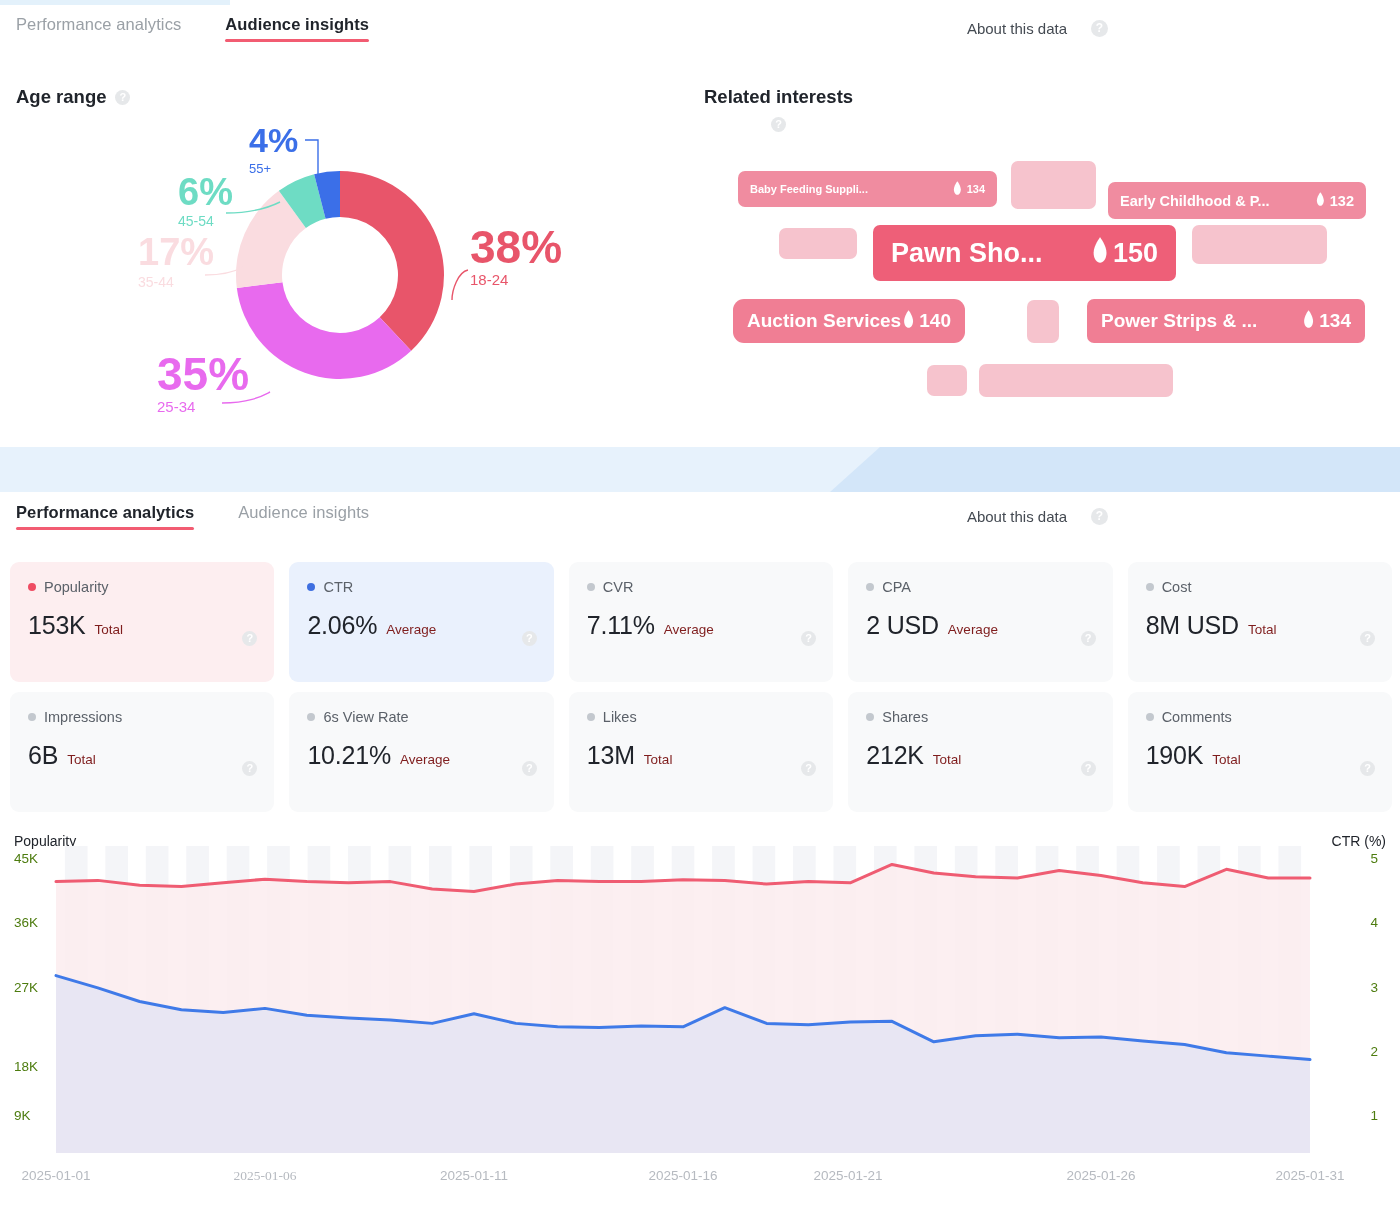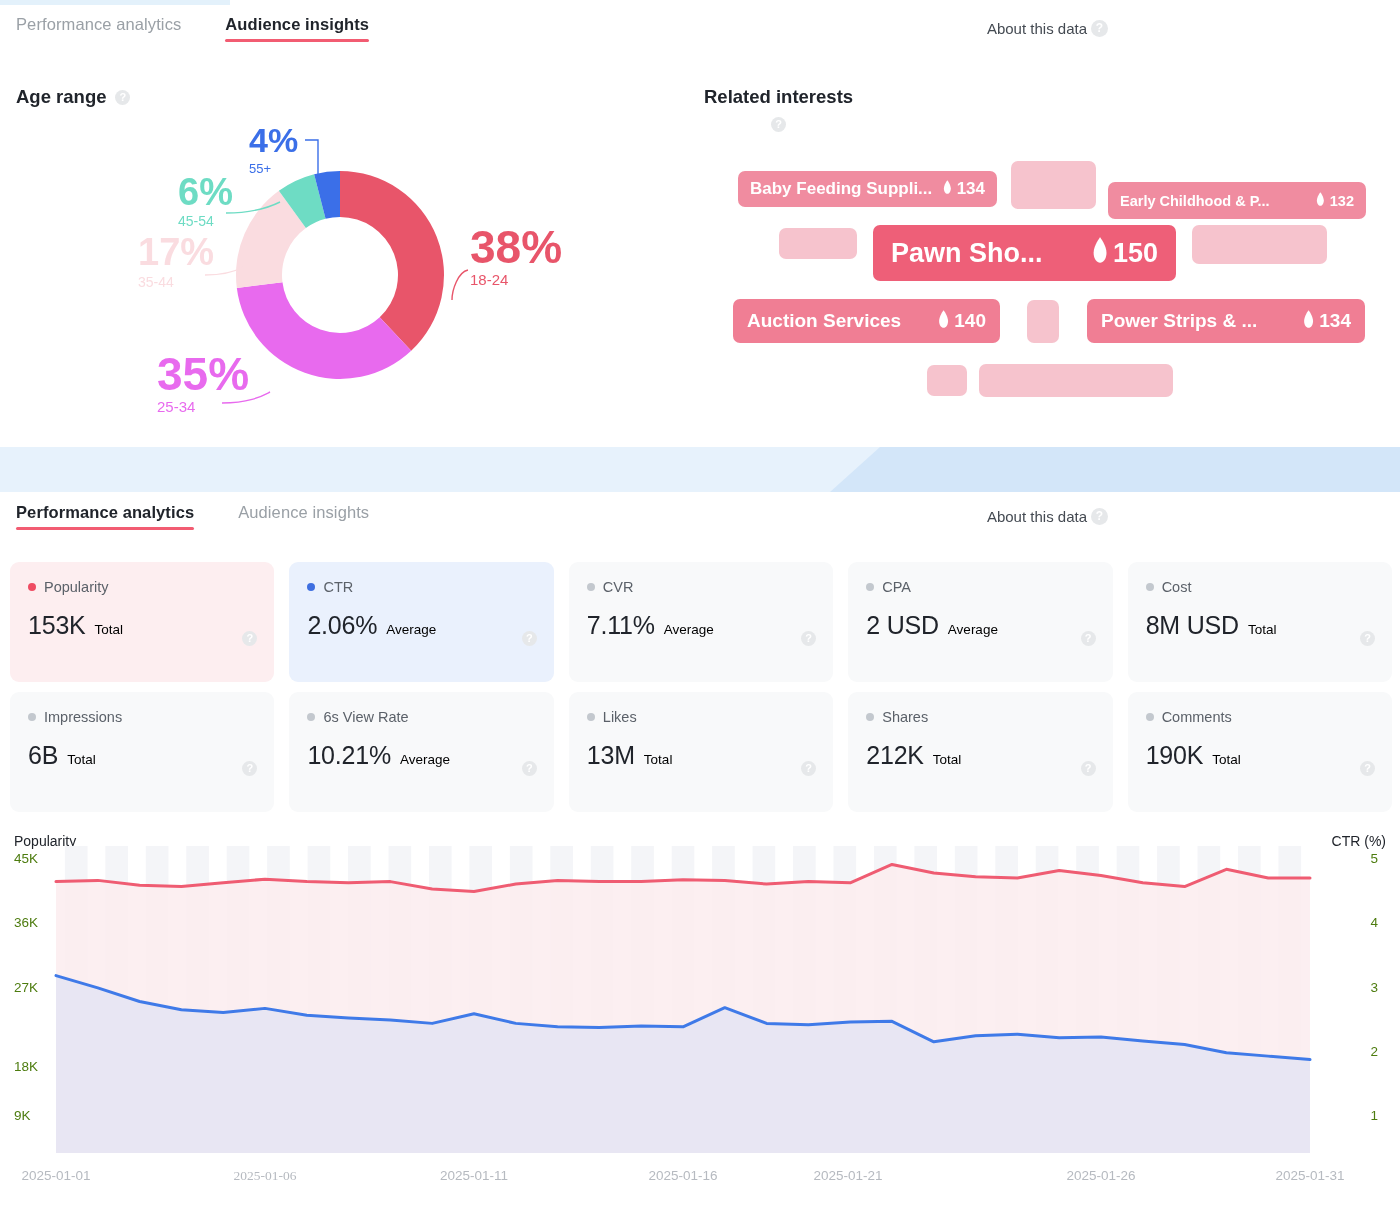--- a/index.html
+++ b/index.html
@@ -38,21 +38,21 @@
   .tab.active { color: #20242b; font-weight: 700; }
   .tab.active::after {
     content: ""; position: absolute; left: 0; right: 0; bottom: 0;
     height: 2.5px; background: #f25c72; border-radius: 2px;
   }
   .tab-left-pad { width: 16px; flex: 0 0 16px; }
   .tab-gap { width: 44px; flex: 0 0 44px; }
   .tab-spacer { flex: 1 1 auto; }
 
   .about {
-    font-size: 15px; color: #444a52; display: flex; align-items: center; gap: 4px;
+    font-size: 15px; color: #444a52; display: flex; align-items: center; gap: 24px;
     white-space: nowrap; cursor: pointer; padding-right: 12px;
   }
 
   .qmark {
     display: inline-flex; align-items: center; justify-content: center;
     width: 15px; height: 15px; border-radius: 50%;
     background: #e6e8ea; color: #fff; font-size: 11px; line-height: 1;
     font-weight: 700; flex: 0 0 15px; font-family: "Liberation Sans", sans-serif;
   }
   .qmark.lg { width: 17px; height: 17px; font-size: 12px; flex-basis: 17px; }
@@ -90,21 +90,21 @@
   .card {
     flex: 1 1 0; height: 120px; border-radius: 9px; background: #f8f9fa;
     padding: 17px 18px 0 18px; position: relative; cursor: pointer;
   }
   .card.pink { background: #fdeef0; }
   .card.blue { background: #eaf1fd; }
   .card-head { display: flex; align-items: center; gap: 8px; font-size: 14.5px; color: #5b6169; }
   .dot { width: 8px; height: 8px; border-radius: 50%; background: #c3c8ce; flex: 0 0 8px; }
   .card-val { margin-top: 16px; display: flex; align-items: baseline; gap: 9px; }
   .card-num { font-size: 25px; color: #20242b; letter-spacing: -.2px; }
-  .card-unit { font-size: 13.5px; color: #000000; }
+  .card-unit { font-size: 13.5px; color: #7f1d1d; }
   .card-q { position: absolute; right: 17px; bottom: 36px; }
 
   
   #chart { position: absolute; left: 0; top: 828px; width: 1400px; height: 380px; }
   .ax-title { position: absolute; font-size: 14px; color: #20242b; }
   #pop-title { left: 14px; top: 5px; }
   #ctr-title { right: 14px; top: 5px; }
   .ytick { position: absolute; font-size: 13.5px; color: #4d7c0f; }
   .ytick.l { left: 14px; text-align: left; }
   .ytick.r { right: 22px; text-align: right; }
@@ -164,21 +164,21 @@
     <span class="qmark">?</span>
   </div>
 
   <div id="cloud">
       <div class="ghost" style="left: 311px; top: 41px; width: 85px; height: 48px;"></div>
       <div class="ghost" style="left: 79px; top: 108px; width: 78px; height: 31px;"></div>
       <div class="ghost" style="left: 492px; top: 105px; width: 135px; height: 39px;"></div>
       <div class="ghost" style="left: 327px; top: 180px; width: 32px; height: 43px;"></div>
       <div class="ghost" style="left: 227px; top: 245px; width: 40px; height: 31px;"></div>
       <div class="ghost" style="left: 279px; top: 244px; width: 194px; height: 33px;"></div>
-      <div class="tag" style="left: 38px; top: 51px; width: 259px; height: 36px; background: rgb(240, 140, 160); font-size: 17px; padding: 0px 12px;">
+      <div class="tag" style="left: 38px; top: 51px; width: 259px; height: 36px; background: rgb(240, 140, 160); font-size: 11px; padding: 0px 12px;">
         <span class="tg-label">Baby Feeding Suppli...</span>
         <span class="tg-score">
           <span class="flame"><svg width="8.68" height="14" viewBox="0 0 12 19">
               <path d="M6 0 C6 0 1.2 6.2 1.2 11.6 C1.2 15.8 3.4 19 6 19 C8.6 19 10.8 15.8 10.8 11.6 C10.8 6.2 6 0 6 0 Z" fill="#ffffff"></path>
             </svg></span>
           <span>134</span>
         </span>
       </div>
       <div class="tag" style="left: 408px; top: 62px; width: 258px; height: 37px; background: rgb(240, 140, 160); font-size: 14.5px; padding: 0px 12px;">
         <span class="tg-label">Early Childhood &amp; P...</span>
@@ -191,21 +191,21 @@
       </div>
       <div class="tag" style="left: 173px; top: 105px; width: 303px; height: 56px; background: rgb(238, 95, 120); font-size: 27px; padding: 0px 18px;">
         <span class="tg-label">Pawn Sho...</span>
         <span class="tg-score">
           <span class="flame"><svg width="16.12" height="26" viewBox="0 0 12 19">
               <path d="M6 0 C6 0 1.2 6.2 1.2 11.6 C1.2 15.8 3.4 19 6 19 C8.6 19 10.8 15.8 10.8 11.6 C10.8 6.2 6 0 6 0 Z" fill="#ffffff"></path>
             </svg></span>
           <span>150</span>
         </span>
       </div>
-      <div class="tag" style="left: 33px; top: 179px; width: 267px; height: 44px; background: rgb(240, 126, 148); font-size: 19px; padding: 0px 14px;">
+      <div class="tag" style="left: 33px; top: 179px; width: 232px; height: 44px; background: rgb(240, 126, 148); font-size: 19px; padding: 0px 14px; border-radius: 11px;">
         <span class="tg-label">Auction Services</span>
         <span class="tg-score">
           <span class="flame"><svg width="11.16" height="18" viewBox="0 0 12 19">
               <path d="M6 0 C6 0 1.2 6.2 1.2 11.6 C1.2 15.8 3.4 19 6 19 C8.6 19 10.8 15.8 10.8 11.6 C10.8 6.2 6 0 6 0 Z" fill="#ffffff"></path>
             </svg></span>
           <span>140</span>
         </span>
       </div>
       <div class="tag" style="left: 387px; top: 179px; width: 278px; height: 44px; background: rgb(240, 126, 148); font-size: 19px; padding: 0px 14px;">
         <span class="tg-label">Power Strips &amp; ...</span>

